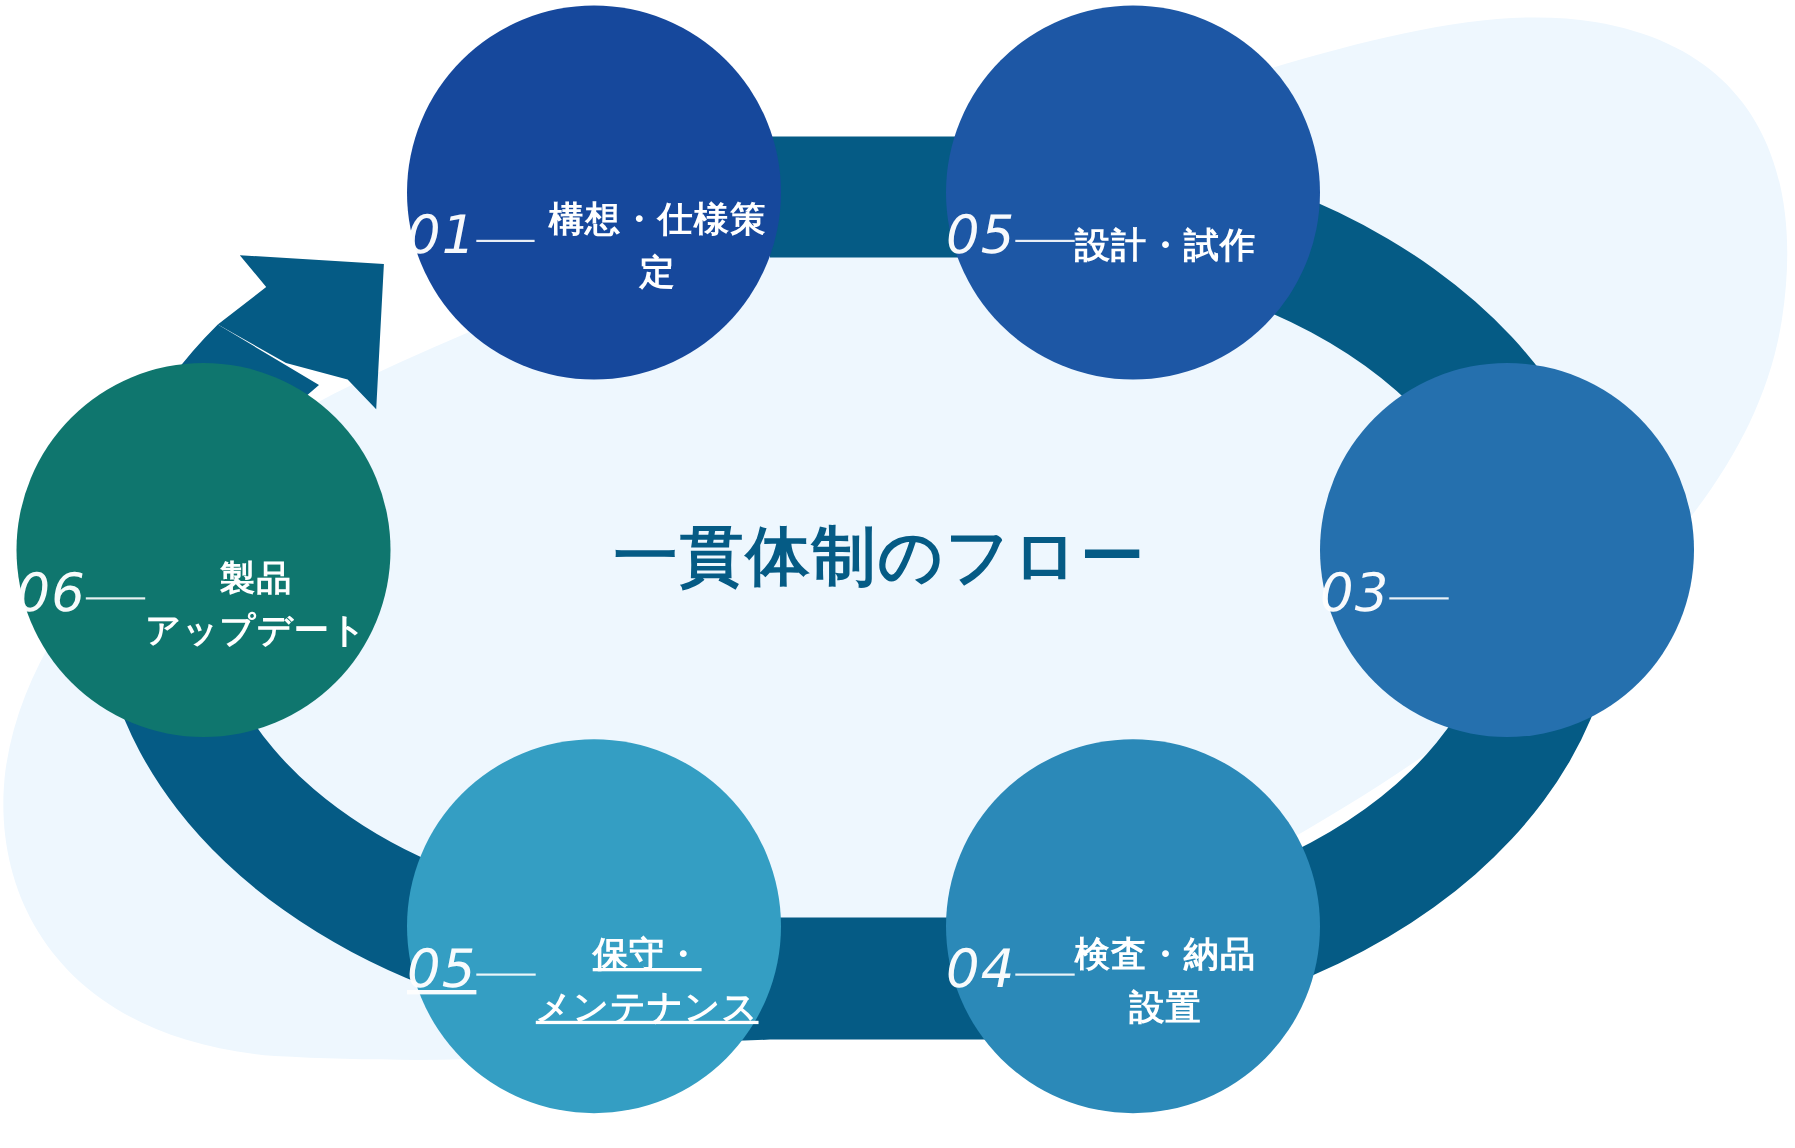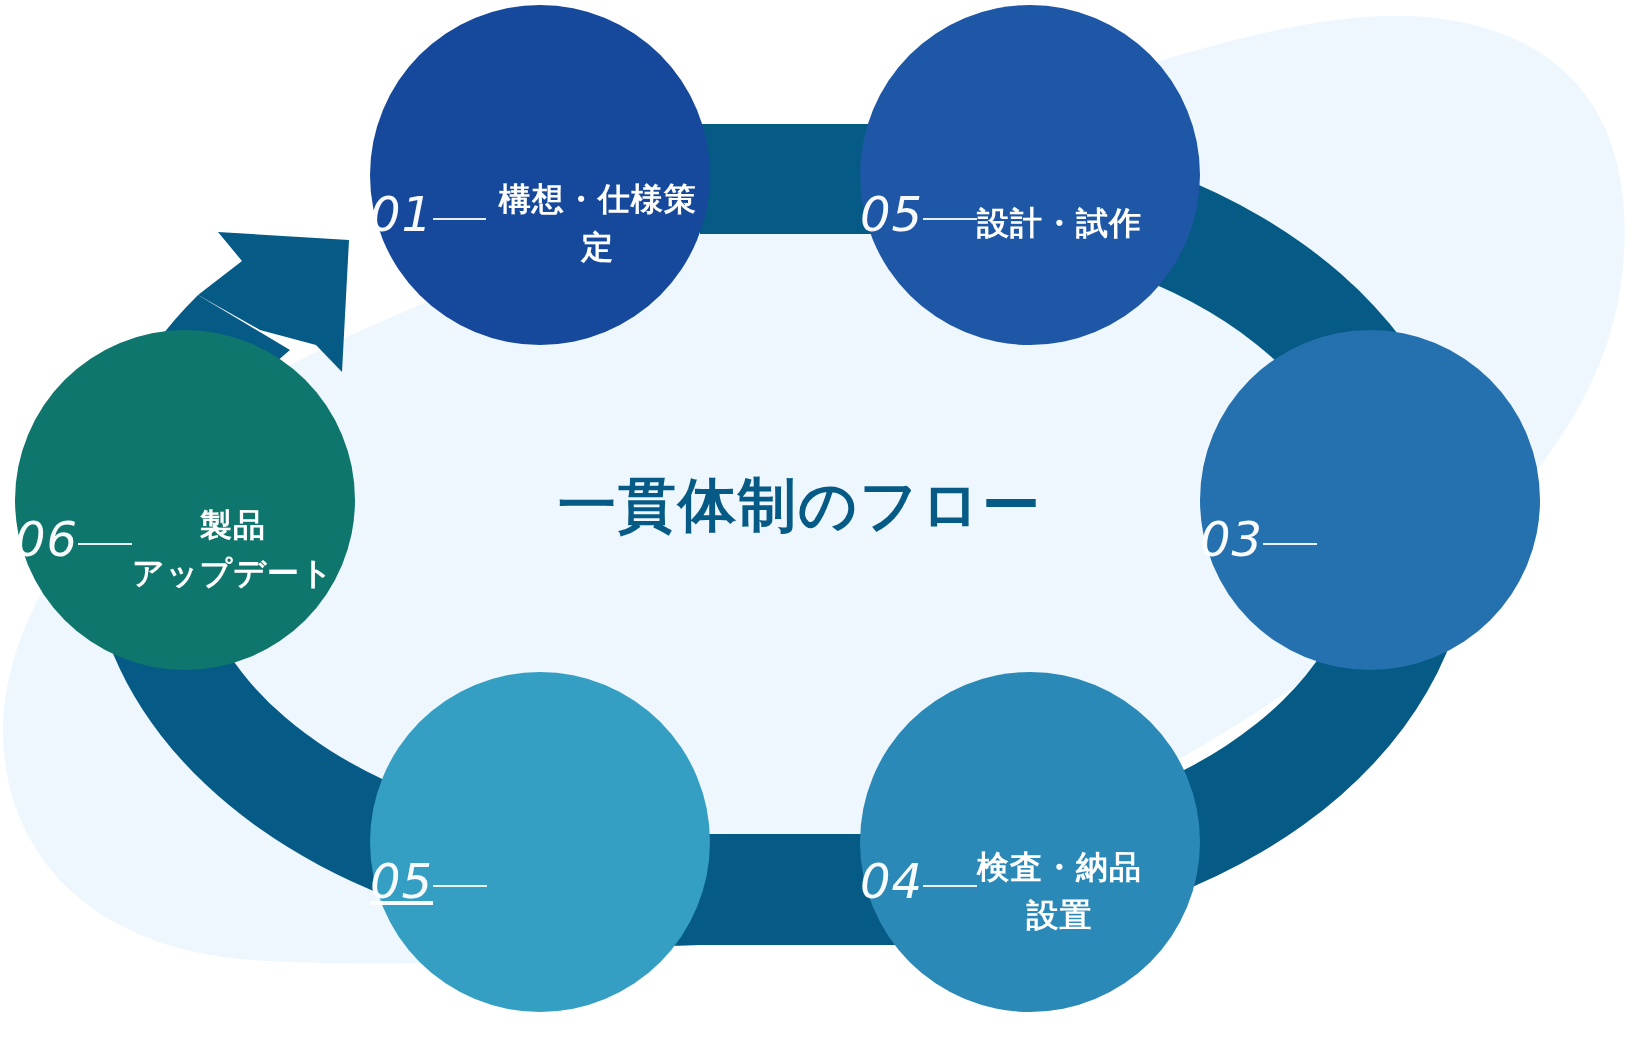--- a/index.html
+++ b/index.html
@@ -74,20 +74,22 @@
   <div class="step two-line" style="left:860px; top:672px; background:#2b89b8;">
     <div class="num">04</div>
     <div class="rule"></div>
     <div class="label">検査・納品
 設置</div>
   </div>
 
   <div class="step two-line" style="left:370px; top:672px; background:#349ec3;text-decoration:underline;">
     <div class="num">05</div>
     <div class="rule"></div>
+    <div class="label">保守・
+メンテナンス</div>
   </div>
 
   <div class="step two-line" style="left:15px; top:330px; background:#0f766e;">
     <div class="num">06</div>
     <div class="rule"></div>
     <div class="label">製品
 アップデート</div>
   </div>
 
 </div>

